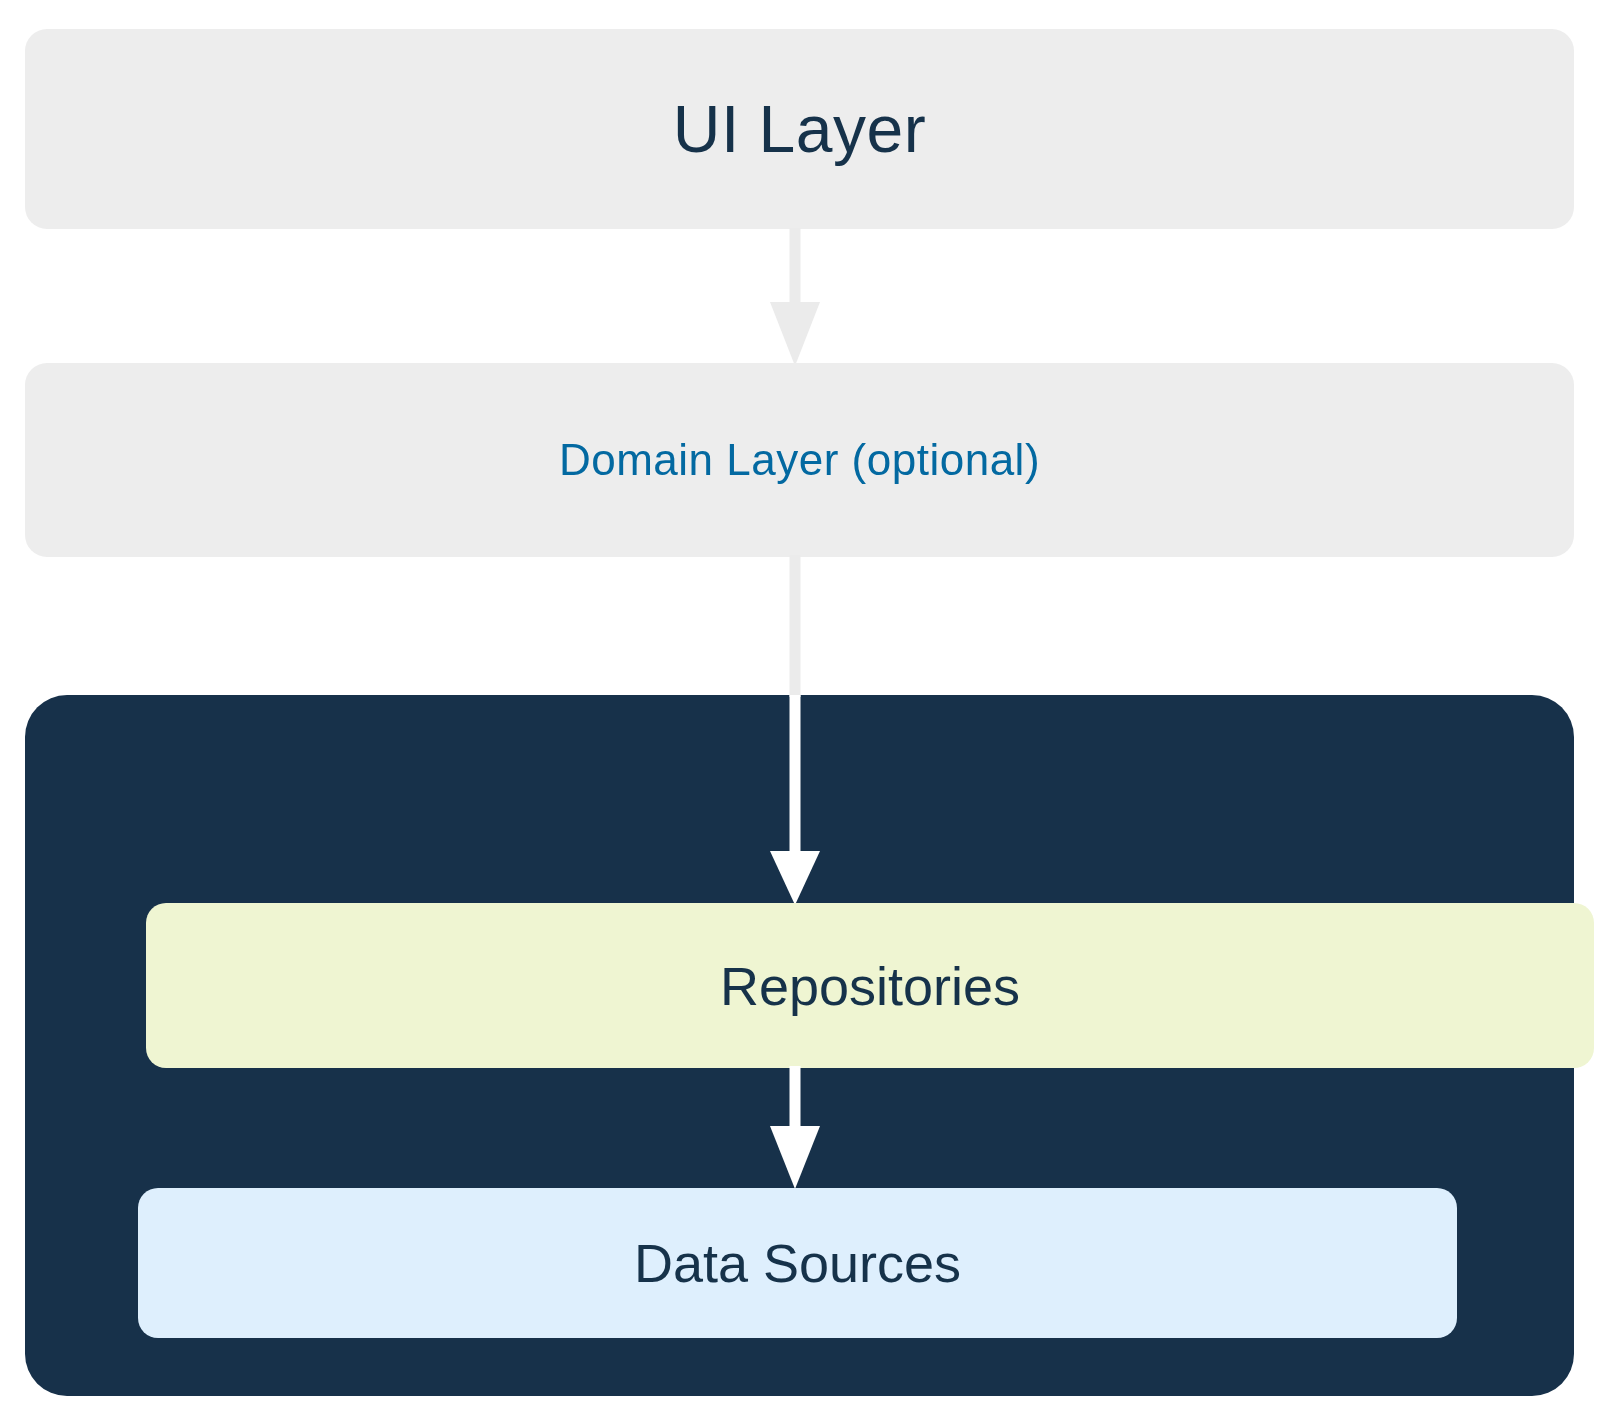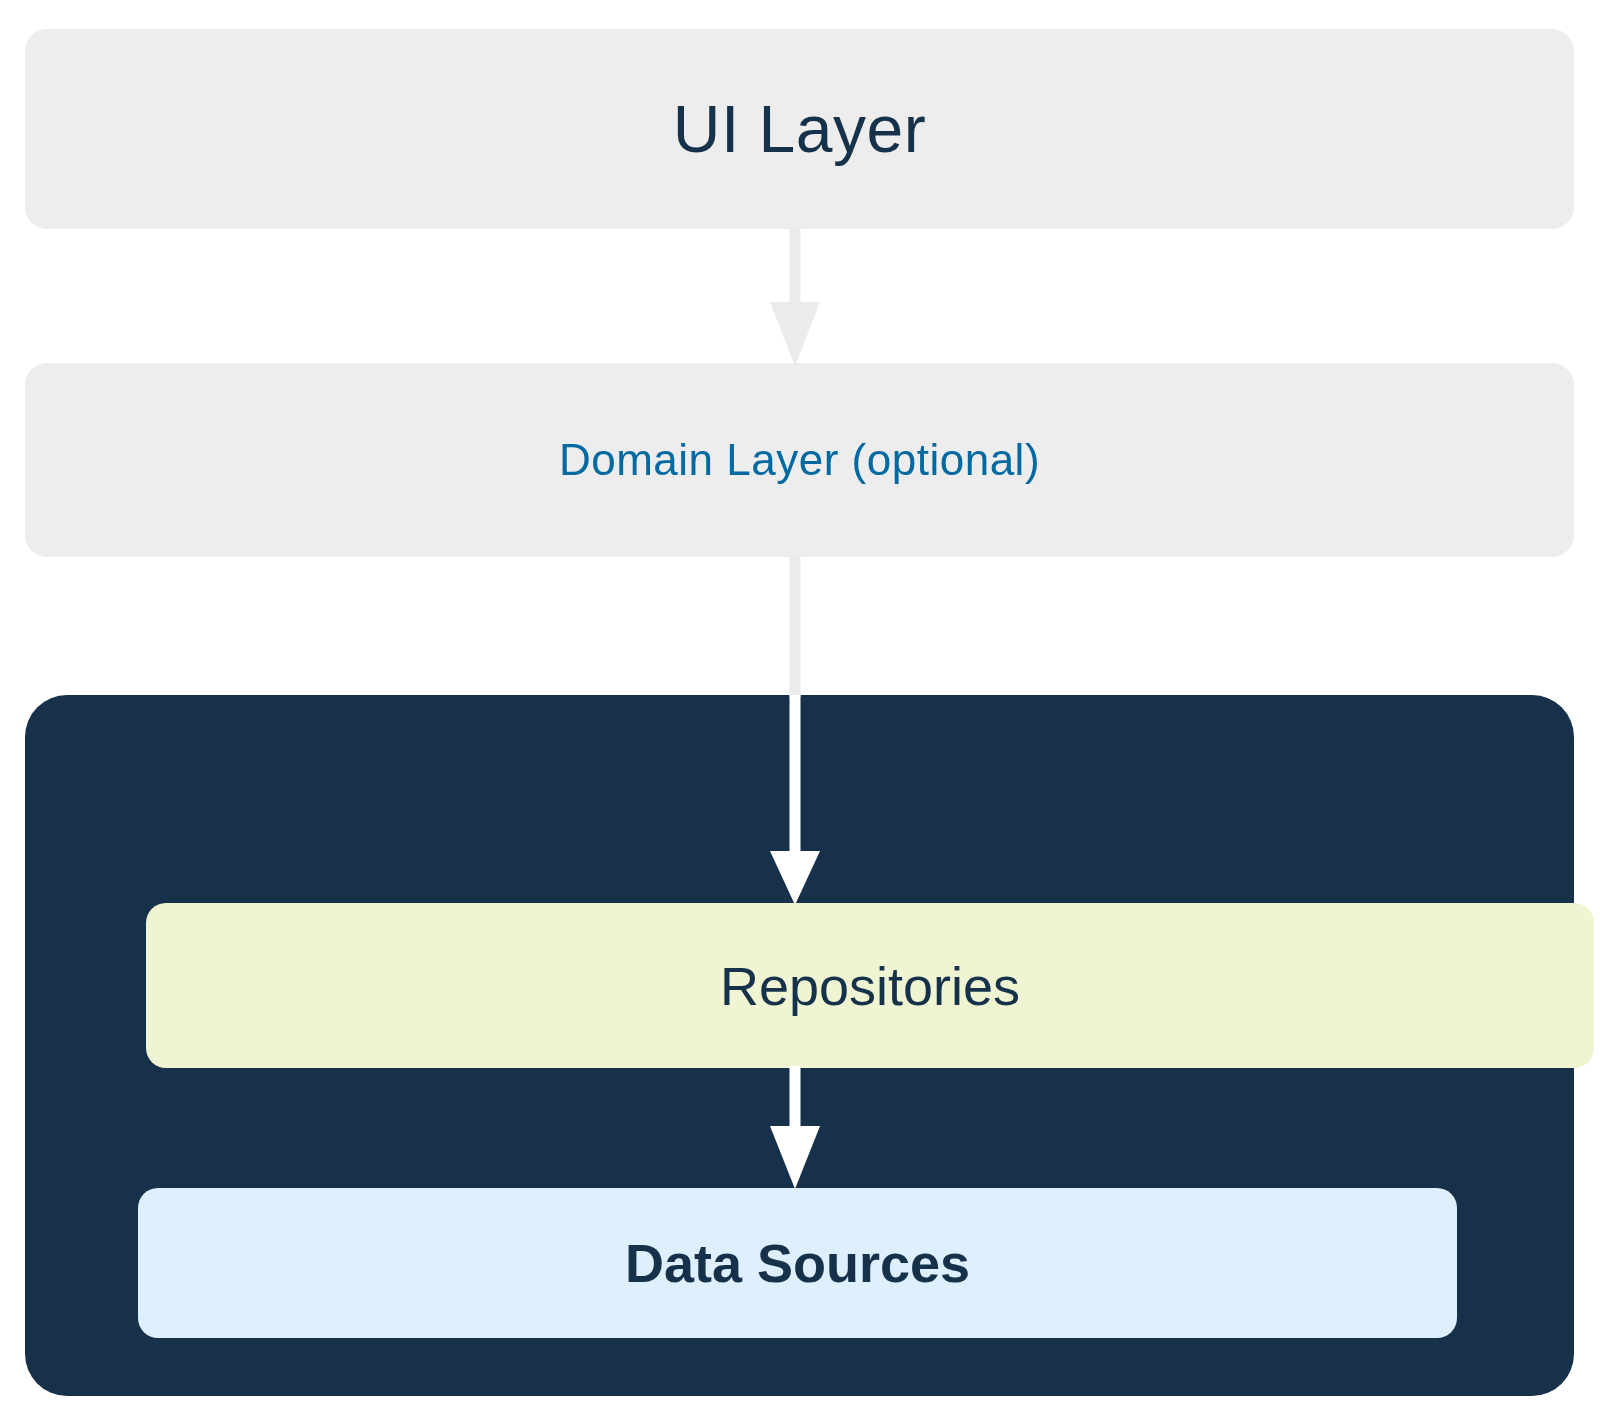--- a/index.html
+++ b/index.html
@@ -111,21 +111,20 @@
     top: 1188px;
     width: 1319px;
     height: 150px;
     background: #DEEFFD;
     border-radius: 20px;
     z-index: 3;
   }
   #data-sources-box .layer-label {
     font-size: 54px;
     color: #16324A;
-    font-weight: bold;
   }
 
   
   .arrow {
     position: absolute;
   }
   .arrow-shaft {
     position: absolute;
     left: 50%;
     transform: translateX(-50%);

